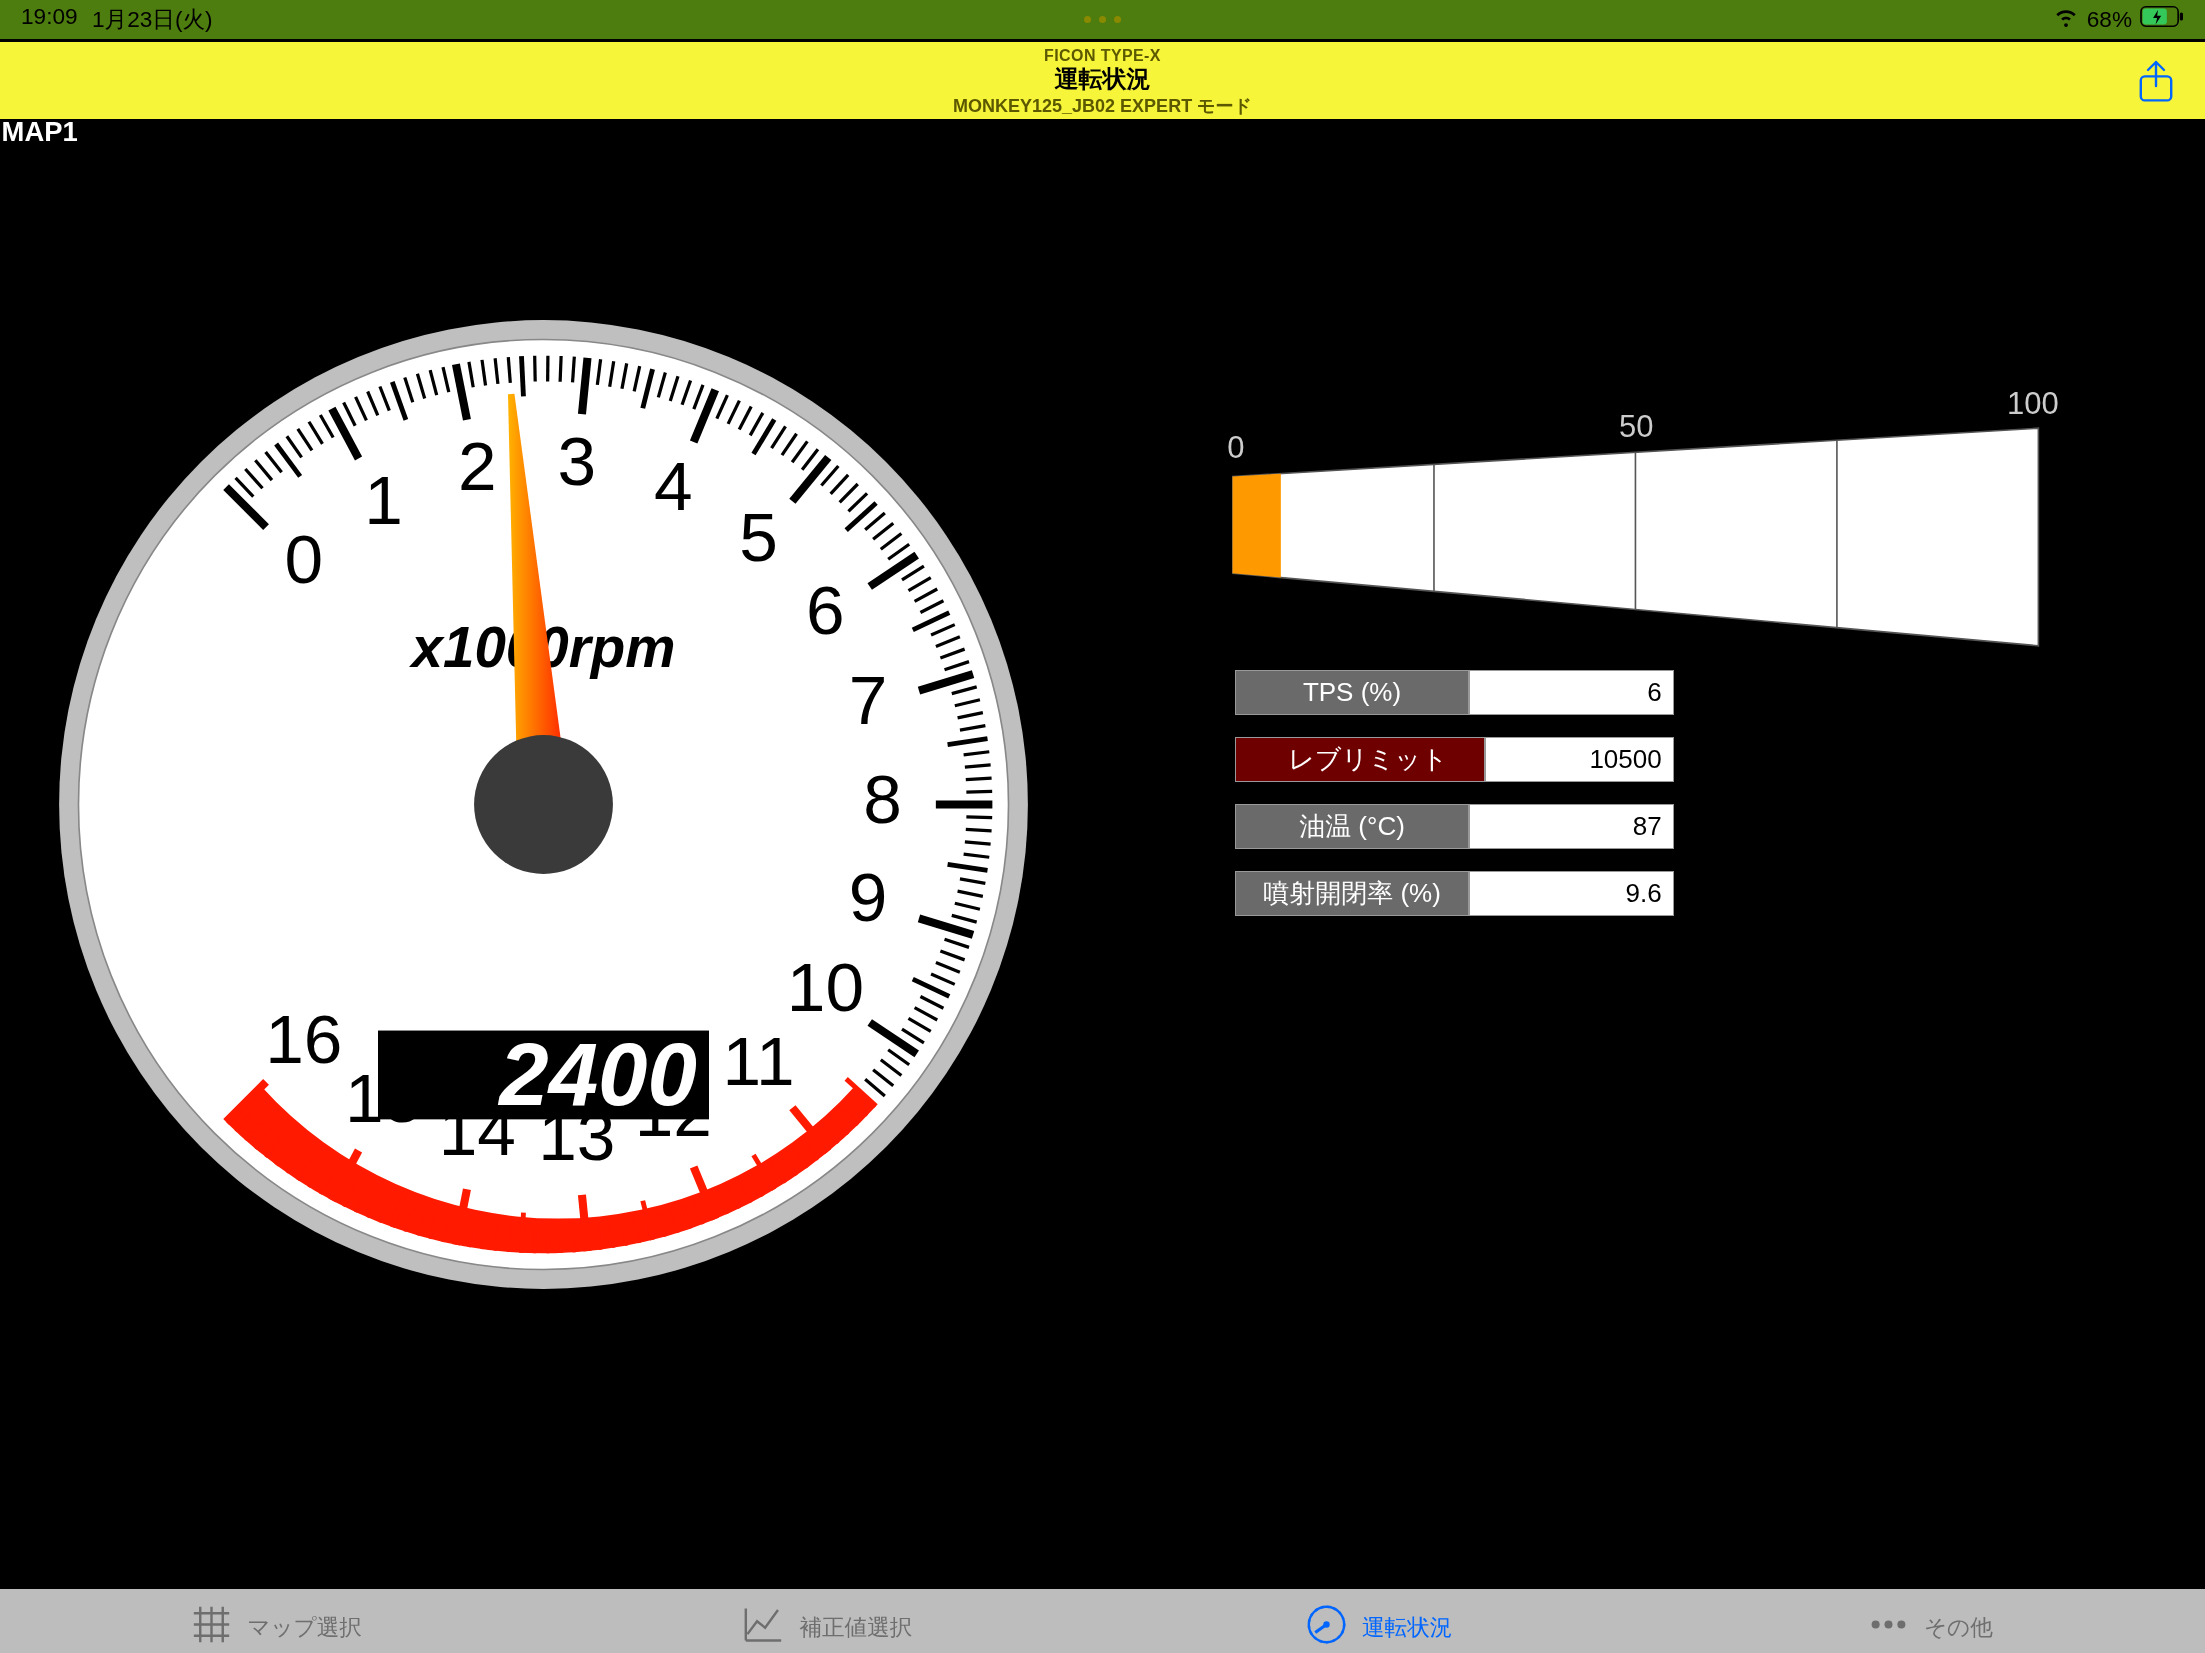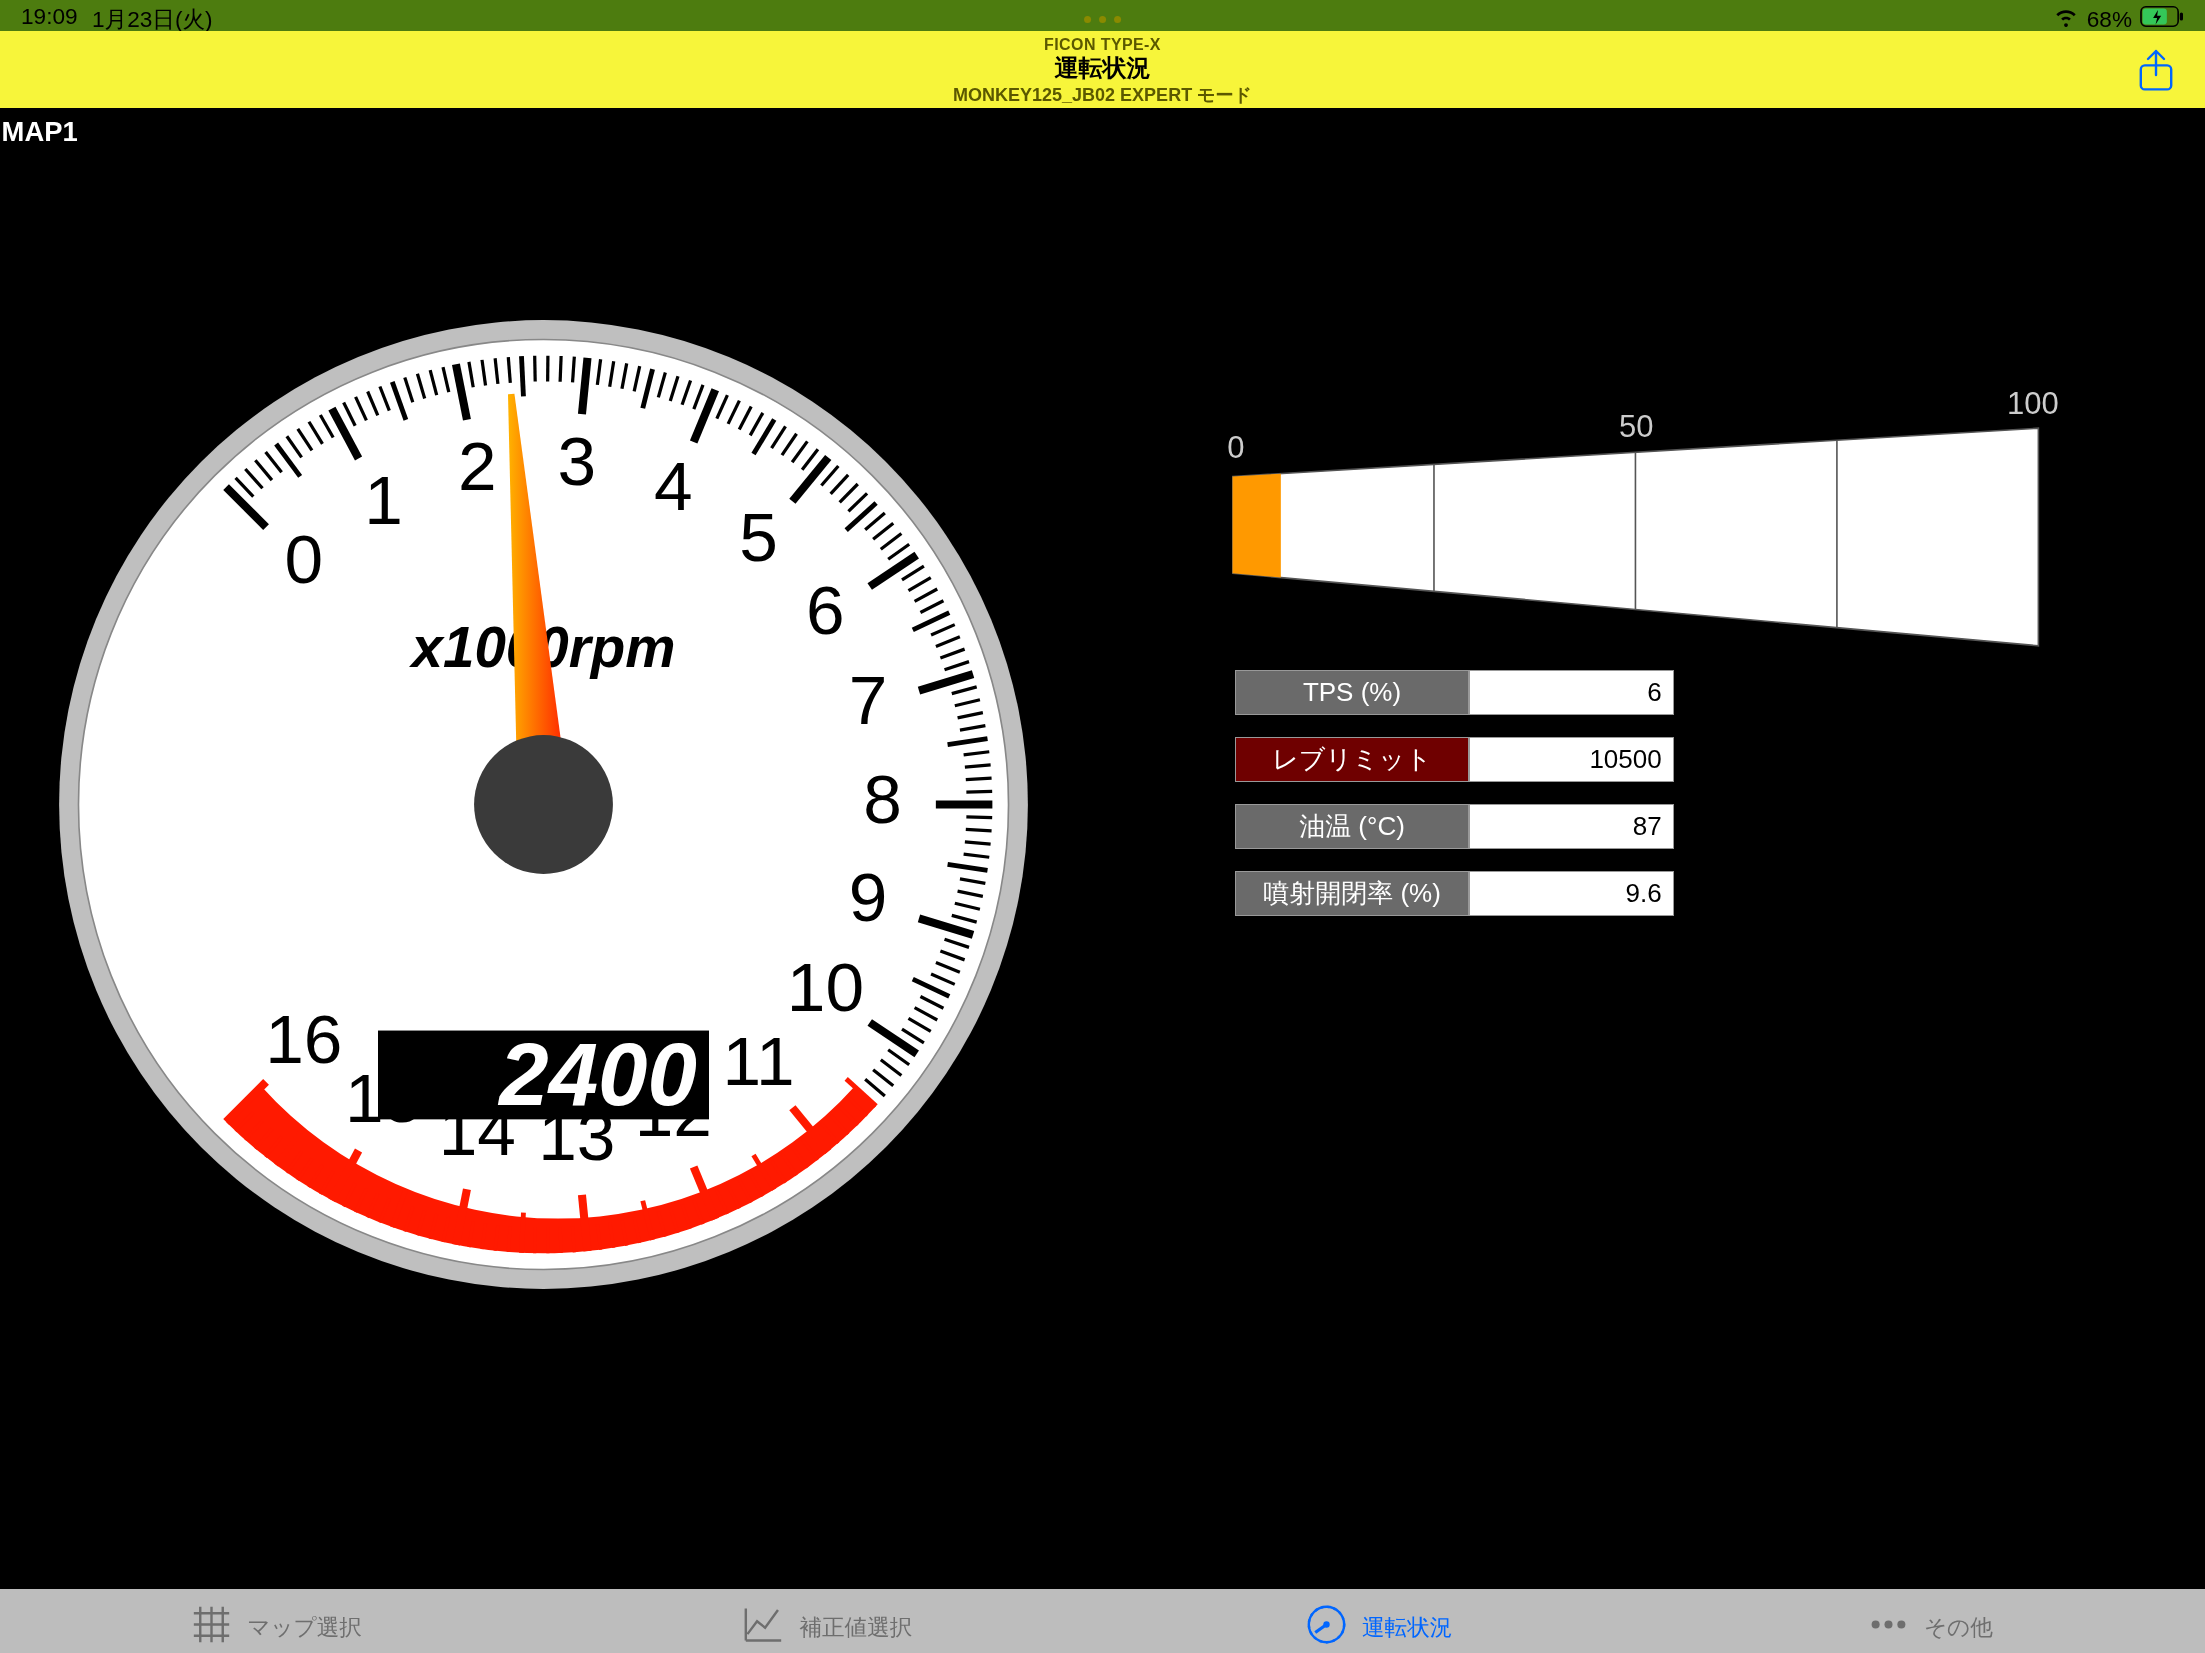--- a/index.html
+++ b/index.html
@@ -4,37 +4,37 @@
 <style>
   html,body{margin:0;padding:0;width:2205px;height:1653px;background:#000;font-family:-apple-system,"Hiragino Sans","Helvetica Neue",Arial,sans-serif;overflow:hidden;}
   
   .statusbar{position:absolute;left:0;top:0;right:0;height:39px;background:#4d7c0f;display:flex;align-items:center;justify-content:space-between;padding:0 21px;font-size:22.6px;color:#000;font-weight:500;}
   .statusbar .sb-left{display:flex;gap:14.5px;}
   .statusbar .sb-right{display:flex;align-items:center;gap:8px;}
   .statusbar .dots{position:absolute;left:50%;transform:translateX(-50%);display:flex;gap:8px;}
   .statusbar .dots span{width:7.3px;height:7.3px;border-radius:50%;background:#8a8a00;display:block;}
   .wifi-icon,.battery-icon{display:inline-block;}
   
-  .titlebar{position:absolute;left:0;top:31px;right:0;height:77px;background:#f7f53a;padding-left:12px;}
+  .titlebar{position:absolute;left:0;top:42px;right:0;height:77px;background:#f7f53a;padding-left:12px;}
   .titlebar .titles{position:absolute;left:50%;top:4.8px;transform:translateX(-50%);text-align:center;}
   .titlebar .t-small{font-size:16px;color:#5b5800;font-weight:600;letter-spacing:0.4px;}
   .titlebar .t-main{font-size:24px;color:#000;font-weight:700;margin-top:-1.6px;}
   .titlebar .t-sub{font-size:18px;color:#5b5800;font-weight:600;margin-top:-1.6px;}
   .share-btn{position:absolute;right:29px;top:18px;width:40px;height:44px;}
   
   .map-label{position:absolute;left:1.6px;top:116px;color:#fff;font-size:27.4px;font-weight:700;}
   .tacho{position:absolute;left:47px;top:308px;}
   
   .throttle{position:absolute;left:1232px;top:404px;width:823px;height:274px;}
   .throttle .scale-num{position:absolute;color:#ccc;font-size:31px;}
   
   .rows{position:absolute;left:1235px;top:670px;width:439px;}
   .row{display:flex;height:45px;margin-bottom:22px;font-size:26px;text-align:right;}
   .row .lab{width:232px;background:#6a6a6a;color:#fff;display:flex;align-items:center;justify-content:center;border:0.8px solid #999;}
-  .row .lab.red{background:#6f0000;}
+  .row .lab.red{background:#6f0000;padding-left:16px;}
   .row .val{flex:1;background:#fff;color:#000;display:flex;align-items:center;justify-content:flex-end;padding-right:11.3px;border:0.8px solid #999;font-weight:500;}
   
   .tabbar{position:absolute;left:0;right:0;bottom:0;height:64px;background:#bdbdbd;display:flex;align-items:flex-end;}
   .tab{flex:1;display:flex;align-items:center;justify-content:center;gap:13px;color:#6e6e6e;font-size:22.6px;}
   .tab.active{color:#0066ff;}
   .tab svg{width:45px;height:45px;}
 </style>
 </head>
 <body>
 

